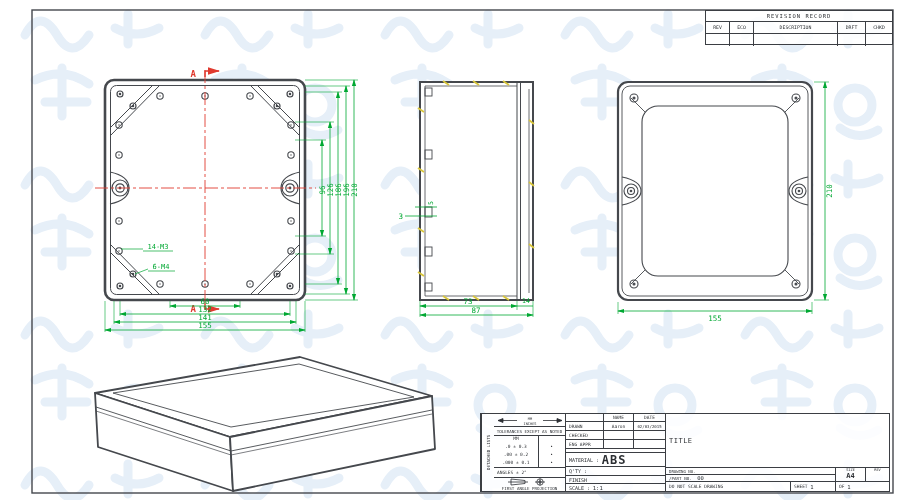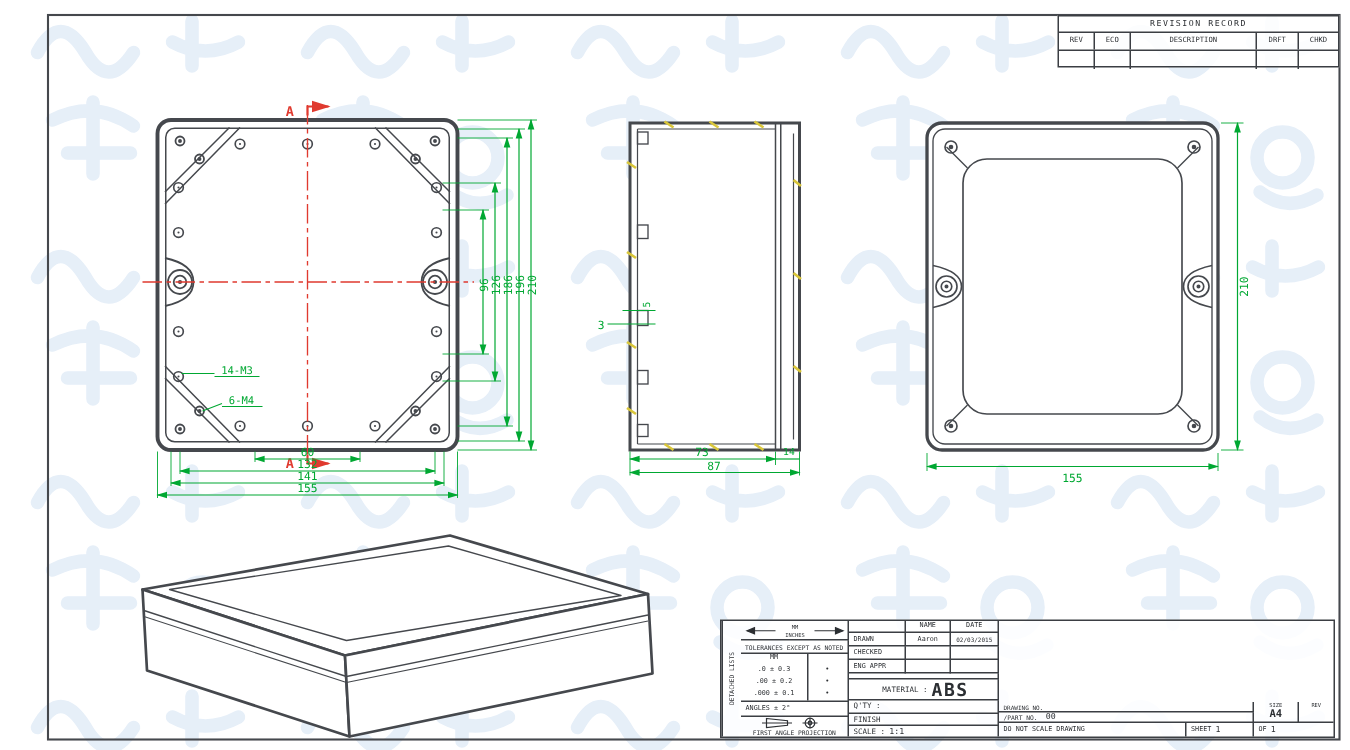--- a/index.html
+++ b/index.html
@@ -336,31 +336,32 @@
   <div class="tb pad" style="left:85px;top:17px;width:38px;height:9px;">CHECKED</div>
   <div class="tb" style="left:123px;top:17px;width:30px;height:9px;"></div>
   <div class="tb" style="left:153px;top:17px;width:32px;height:9px;"></div>
 
   <div class="tb pad" style="left:85px;top:26px;width:38px;height:9px;">ENG APPR</div>
   <div class="tb" style="left:123px;top:26px;width:30px;height:9px;"></div>
   <div class="tb" style="left:153px;top:26px;width:32px;height:9px;"></div>
 
   <div class="tb" style="left:85px;top:35px;width:100px;height:4px;"></div>
 
-  <div class="tb pad" style="left:85px;top:39px;width:100px;height:14px;justify-content:center;">
+  <div class="tb pad" style="left:85px;top:39px;width:100px;height:14px;">
     <span style="font-size:5px;">MATERIAL :</span>&nbsp;
     <span class="big">ABS</span>
   </div>
   <div class="tb pad" style="left:85px;top:53px;width:100px;height:9px;font-size:5px;">Q'TY :</div>
   <div class="tb pad" style="left:85px;top:62px;width:100px;height:8px;font-size:5px;">FINISH</div>
   <div class="tb pad" style="left:85px;top:70px;width:100px;height:7px;border-bottom:none;">
     <span style="font-size:5px;">SCALE :</span>&nbsp;
     <span style="font-size:5.5px;">1:1</span>
   </div>
 
+  <div class="tb pad" style="left:185px;top:0;width:223px;height:54px;border-right:none;font-size:7px;letter-spacing:0.5px;">TITLE</div>
   <div class="tb pad" style="left:185px;top:54px;width:170px;height:7px;font-size:4px;align-items:flex-end;">DRAWING NO.</div>
   <div class="tb pad" style="left:185px;top:61px;width:170px;height:7px;">
     <span class="sm">/PART NO.</span>&nbsp;&nbsp;
     <span style="font-size:5.5px;">00</span>
   </div>
   <div class="tb" style="left:355px;top:54px;width:30px;height:14px;display:block;text-align:center;">
     <div style="font-size:3.6px;">SIZE</div>
     <div class="med" style="font-weight:bold;">A4</div>
   </div>
   <div class="tb" style="left:385px;top:54px;width:23px;height:14px;border-right:none;display:block;text-align:center;">

